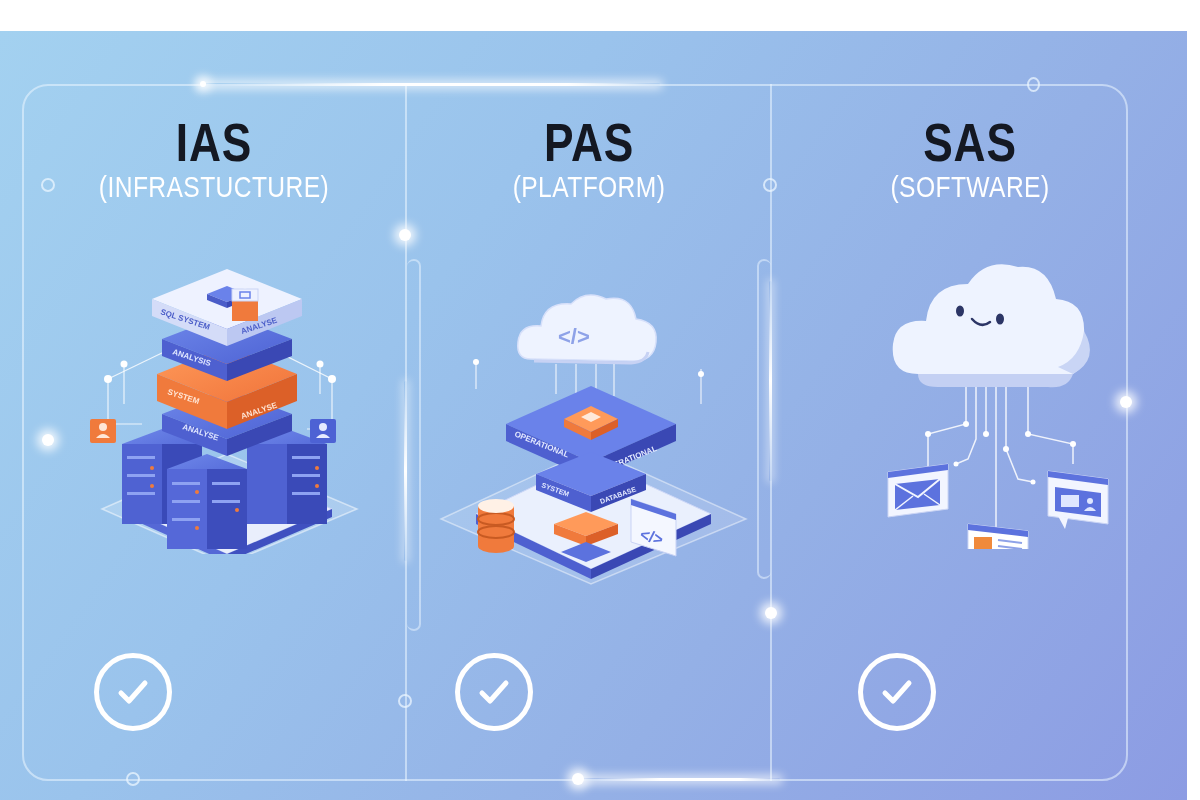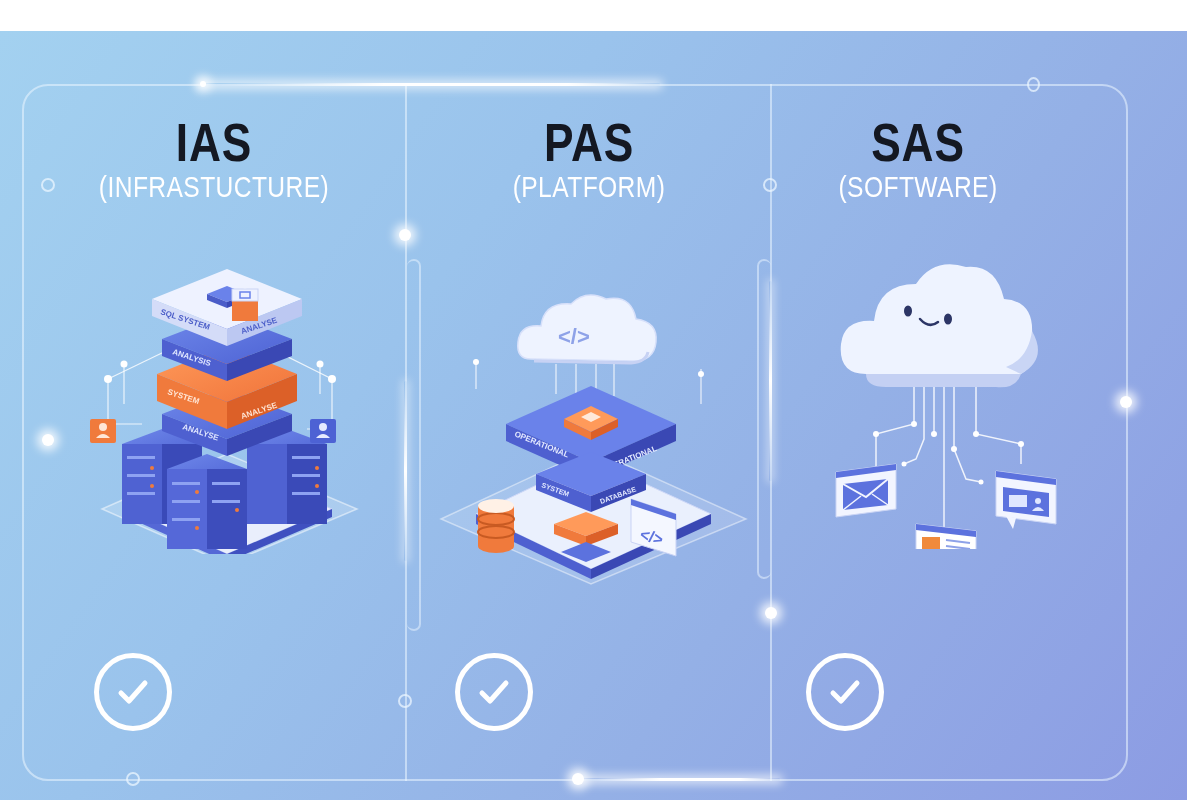--- a/index.html
+++ b/index.html
@@ -28,21 +28,21 @@
   }
   .ring { position: absolute; width: 14px; height: 14px; border: 2px solid rgba(235,245,255,0.75); border-radius: 50%; background: transparent; }
   .spark { position: absolute; width: 12px; height: 12px; border-radius: 50%; background: #ffffff; box-shadow: 0 0 10px 5px rgba(255,255,255,0.8); }
   .bracket { position: absolute; width: 14px; border: 2px solid rgba(235,245,255,0.5); border-radius: 12px; }
   .bracket.r { border-left: none; }
   .bracket.l { border-right: none; }
 
   .column { position: absolute; top: 53px; height: 697px; }
   .col-ias { left: 22px; width: 384px; }
   .col-pas { left: 406px; width: 366px; }
-  .col-sas { left: 756px; width: 324px; }
+  .col-sas { left: 808px; width: 324px; }
 
   .title {
     position: absolute; left: 0; right: 0; text-align: center;
     font-family: "Liberation Sans", sans-serif; font-weight: 700;
     color: #141822; font-size: 54px; letter-spacing: 1px;
     transform: scaleX(0.82); top: 30px; line-height: 56px;
   }
   .subtitle {
     position: absolute; left: 0; right: 0; text-align: center;
     font-family: "Liberation Sans", sans-serif; font-weight: 400;

